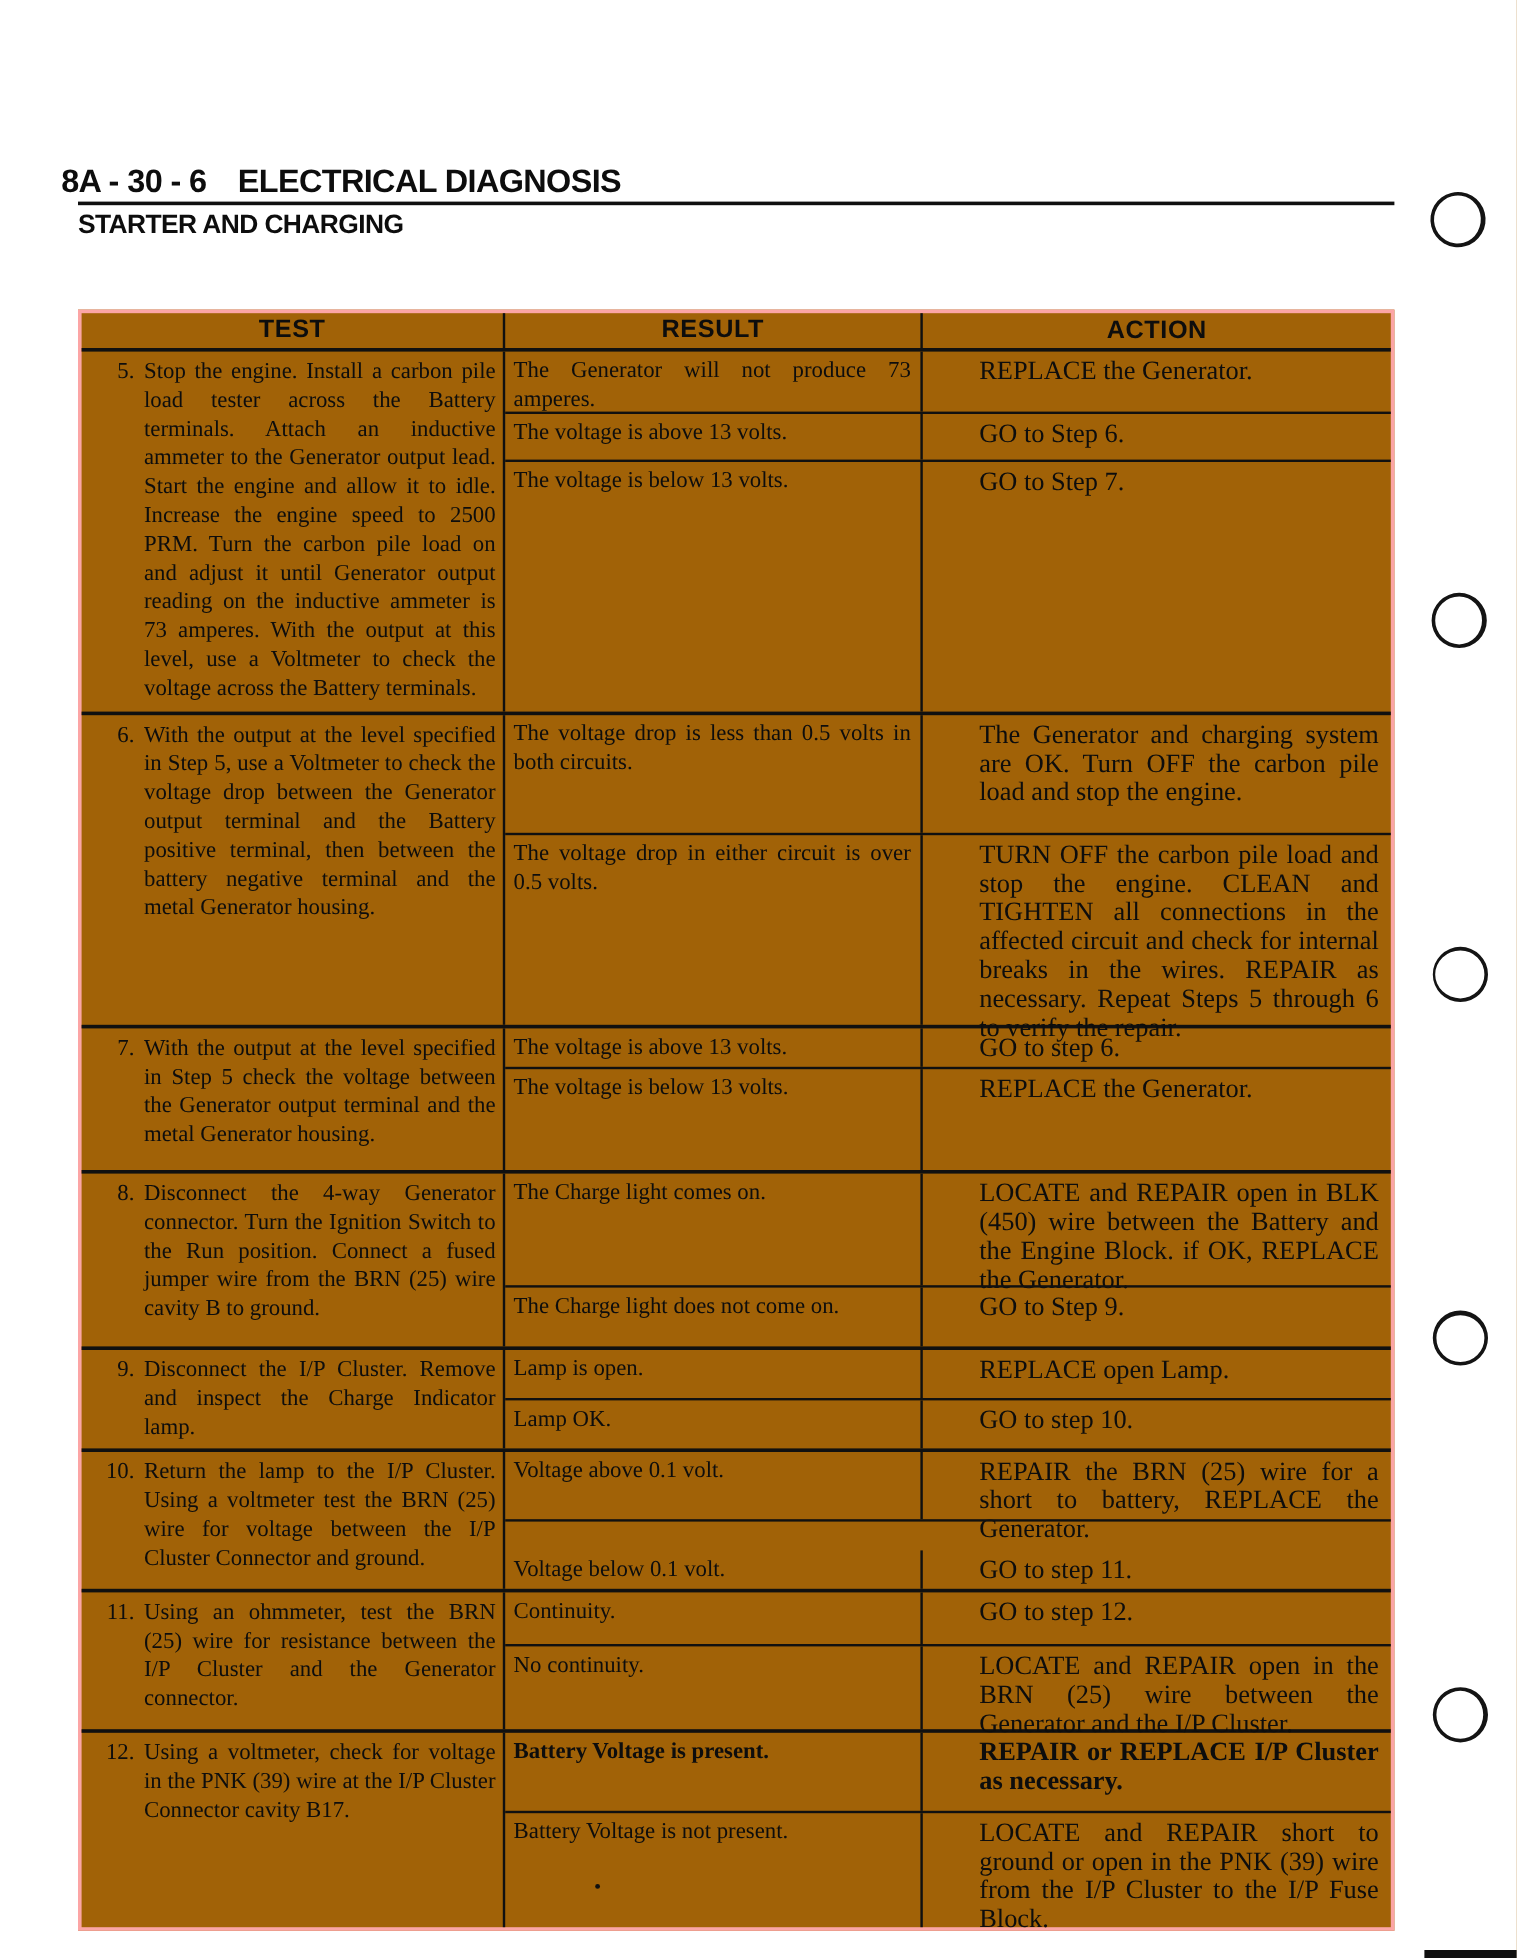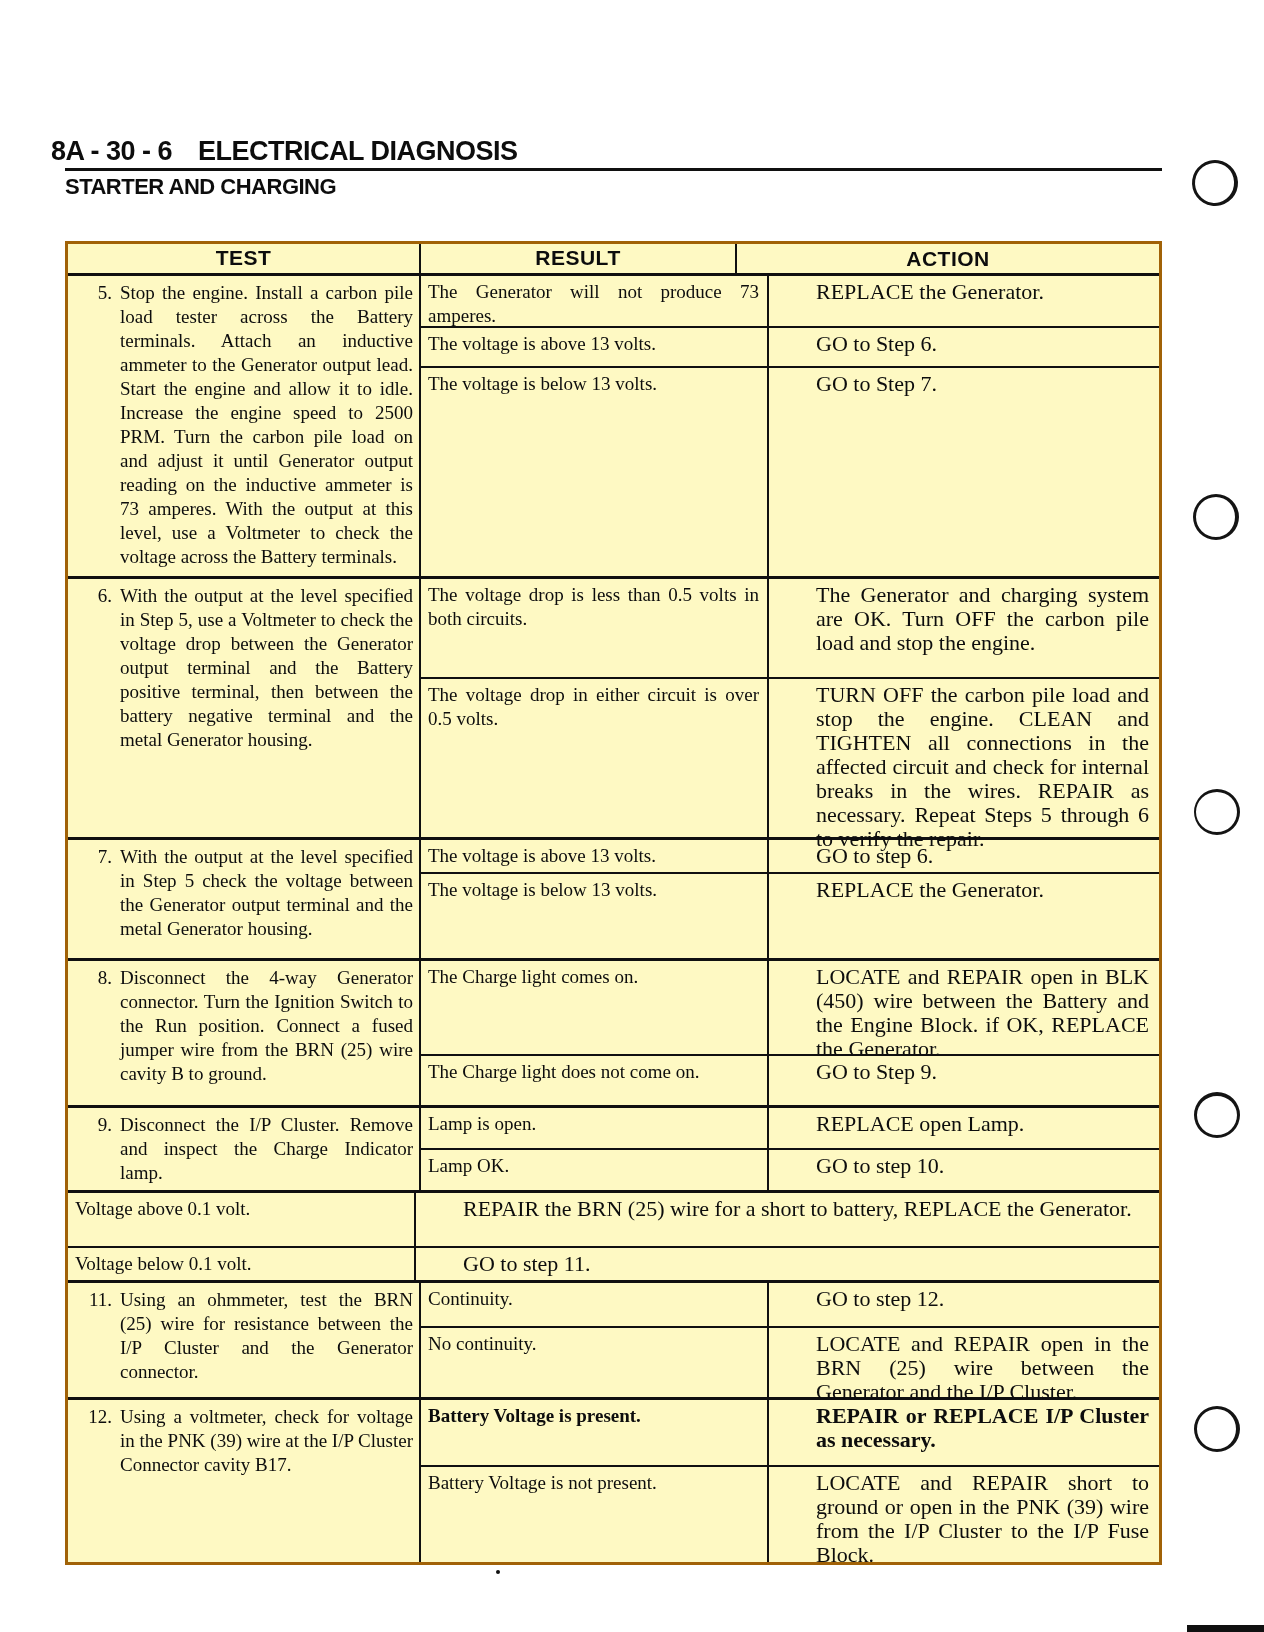--- a/index.html
+++ b/index.html
@@ -14,30 +14,30 @@
     letter-spacing:-0.5px;white-space:nowrap;
   }
   .hdr-code{margin-right:26px;}
   .hdr-rule{position:absolute;left:65px;top:168px;width:1097px;height:3px;background:#101010;}
   .section-title{
     position:absolute;left:65px;top:174px;
     font-family:"Liberation Sans", sans-serif;font-weight:bold;font-size:22px;
     letter-spacing:-0.5px;white-space:nowrap;
   }
   .diag-table{
-    position:absolute;left:65px;top:241px;width:1097px;
-    border:3px solid #a16207;box-sizing:border-box;background:#fef9c3;
+    position:absolute;left:65px;top:258px;width:1097px;
+    border:3px solid #fca5a5;box-sizing:border-box;background:#a16207;
   }
   .thead{
     display:flex;border-bottom:3px solid #101010;height:29px;align-items:center;
     font-family:"Liberation Sans", sans-serif;font-weight:bold;font-size:21px;
   }
   .th{box-sizing:border-box;text-align:center;letter-spacing:0.5px;}
   .th-test{width:353px;border-right:2px solid #101010;align-self:stretch;line-height:27px;}
-  .th-result{width:316px;border-right:2px solid #101010;align-self:stretch;line-height:27px;}
+  .th-result{width:348px;border-right:2px solid #101010;align-self:stretch;line-height:27px;}
   .th-action{flex:1;line-height:27px;}
   .step-row{display:flex;border-top:3px solid #101010;}
   .step-row:first-child{border-top:none;}
   .test-cell{
     width:353px;box-sizing:border-box;border-right:2px solid #101010;
     display:flex;padding:5px 3px 5px 0;font-size:19px;line-height:24px;
   }
   .step-num{width:52px;flex:none;text-align:right;padding-right:8px;box-sizing:border-box;}
   .test-text{flex:1;text-align:justify;padding-right:3px;}
   .outcomes{flex:1;display:flex;flex-direction:column;}
@@ -160,20 +160,24 @@
     <div class="result-cell">Lamp is open.</div>
     <div class="action-cell">REPLACE open Lamp.</div>
   </div>
           <div class="outcome" style="min-height: 39px;">
     <div class="result-cell">Lamp OK.</div>
     <div class="action-cell">GO to step 10.</div>
   </div>
         </div>
   </div>
       <div class="step-row">
+    <div class="test-cell">
+      <div class="step-num">10.</div>
+      <div class="test-text">Return the lamp to the I/P Cluster. Using a voltmeter test the BRN (25) wire for voltage between the I/P Cluster Connector and ground.</div>
+    </div>
     <div class="outcomes">
           <div class="outcome" style="min-height: 53px;">
     <div class="result-cell">Voltage above 0.1 volt.</div>
     <div class="action-cell">REPAIR the BRN (25) wire for a short to battery, REPLACE the Generator.</div>
   </div>
           <div class="outcome" style="min-height: 34px; align-items: flex-end;">
     <div class="result-cell">Voltage below 0.1 volt.</div>
     <div class="action-cell">GO to step 11.</div>
   </div>
         </div>

